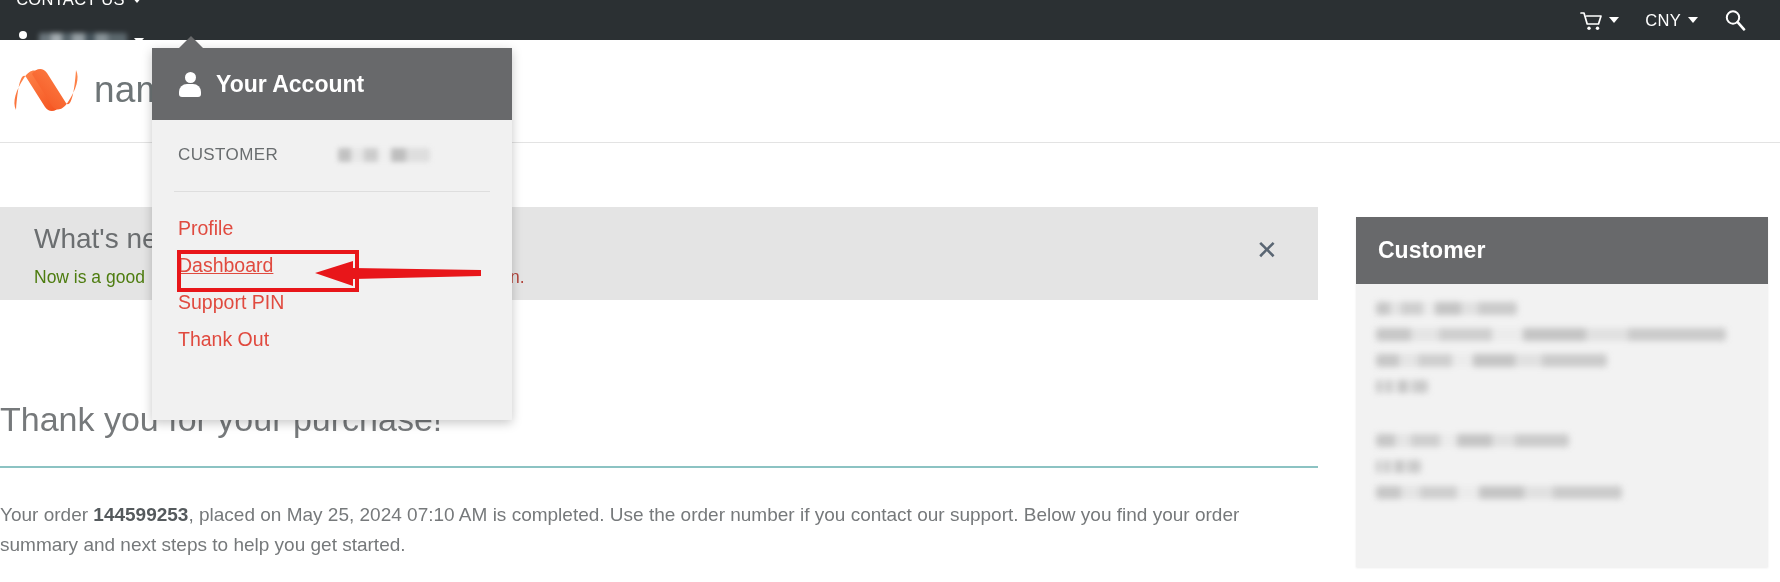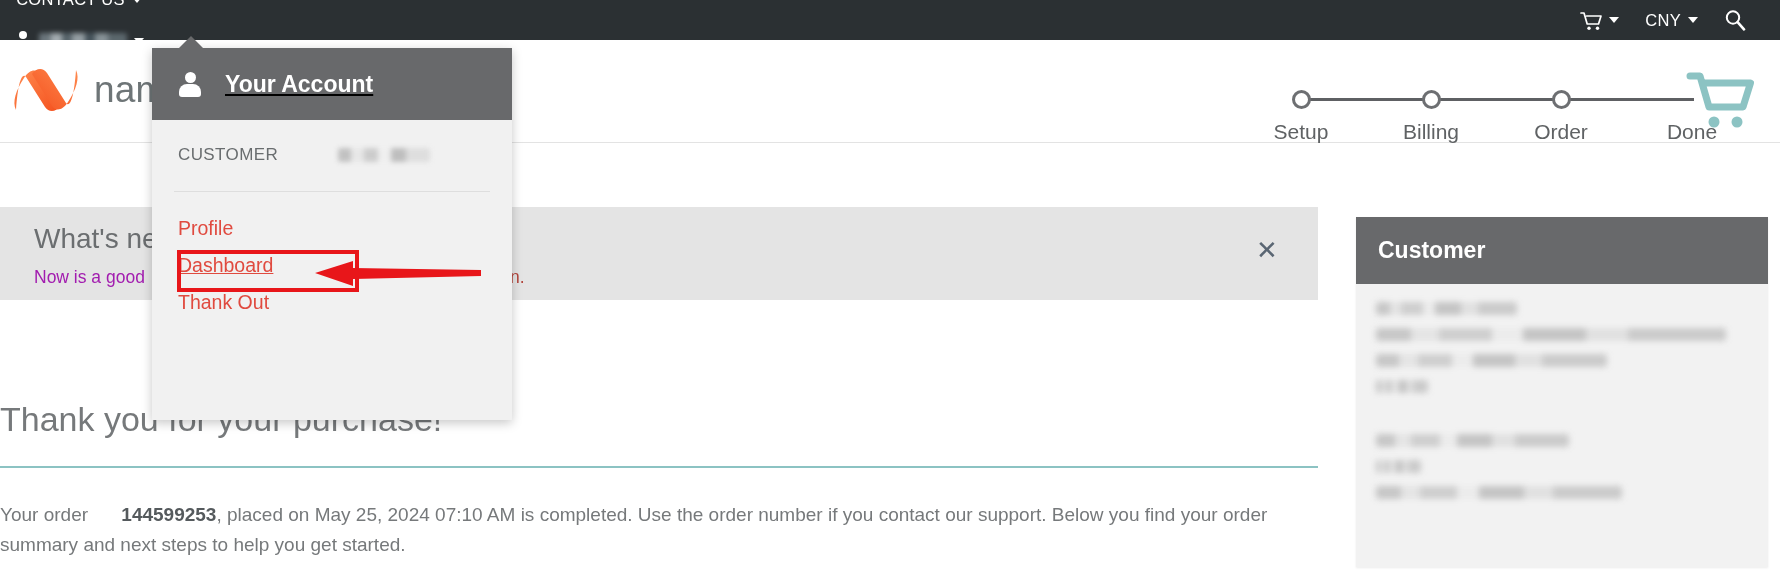--- a/index.html
+++ b/index.html
@@ -49,45 +49,45 @@
   .prog-node { position:absolute; top:32px; width:19px; height:19px; border-radius:50%; background:#fff; border:3px solid #6d6f72; }
   .prog-label { position:absolute; top:62px; font-size:21px; color:#5f6264; transform:translateX(-50%); white-space:nowrap; }
   .prog-cart { position:absolute; right:-4px; top:12px; width:74px; height:62px; }
 
   
   .banner {
     position:absolute; left:0; top:207px; width:1318px; height:93px;
     background:#e4e4e4; display:block;
   }
   .banner-title { position:absolute; left:34px; top:16px; font-size:28px; color:#6b6e70; font-weight:400; white-space:nowrap;}
-  .banner-sub { position:absolute; left:34px; top:60px; font-size:17.5px; color:#a21caf; white-space:nowrap;}
+  .banner-sub { position:absolute; left:34px; top:60px; font-size:17.5px; color:#4d7c0f; white-space:nowrap;}
   .banner-close {
     position:absolute; right:38px; top:30px; width:26px; height:26px; cursor:pointer;
     color:#5a6673; font-size:26px; line-height:26px; text-align:center;
   }
 
   
   .thankyou { position:absolute; left:0; top:400px; font-size:34px; color:#76797b; white-space:nowrap; }
   .divider { position:absolute; left:0; top:466px; width:1318px; height:2px; background:#8cc3c3; }
   .orderline { position:absolute; left:0; top:500px; width:1320px; font-size:19px; line-height:30px; color:#76797b; }
-  .orderline b { color:#555a5d; font-weight:700;margin-left:28px; }
+  .orderline b { color:#555a5d; font-weight:700; }
 
   
   .cust-card { position:absolute; left:1356px; top:217px; width:412px; height:350px; background:#f2f2f2; box-shadow:0 1px 2px rgba(0,0,0,.08); overflow:hidden;}
   .cust-head { height:67px; background:#68696b; display:flex; align-items:center; padding-left:22px; }
   .cust-head-title { color:#fff; font-size:23px; font-weight:700; }
   .cust-body { position:relative; padding:18px 20px; }
   .blurline { height:13px; border-radius:2px; margin-bottom:13px; filter:blur(3px); opacity:.85;
     background:linear-gradient(90deg,#bfbfbf 0 10%,#e2e2e2 10% 18%,#c8c8c8 18% 33%,#ebebeb 33% 42%,#bcbcbc 42% 60%,#dedede 60% 72%,#c4c4c4 72% 100%); }
 
   
   .dropdown { position:absolute; left:152px; top:48px; width:360px; height:372px; background:#f1f1f1; box-shadow:0 3px 10px rgba(0,0,0,.22); z-index:30; }
   .dd-arrow { position:absolute; left:26px; top:-12px; width:0;height:0;
     border-left:13px solid transparent;border-right:13px solid transparent;border-bottom:13px solid #68696b; }
-  .dd-head { height:72px; background:#68696b; display:flex; align-items:center; gap:23px; padding-left:26px;text-decoration:underline; }
+  .dd-head { height:72px; background:#68696b; display:flex; align-items:center; gap:14px; padding-left:26px; }
   .dd-head-title { color:#fff; font-size:23px; font-weight:700; }
   .dd-head .person-glyph { width:24px; height:25px; }
   .dd-head .person-glyph::before{left:7px;width:11px;height:11px;}
   .dd-head .person-glyph::after{left:1px;top:12px;width:22px;height:13px;}
   .dd-rows { padding:16px 0 14px 0; }
   .dd-row { display:flex; align-items:center; height:37px; padding-left:26px; }
   .dd-row-label { font-size:17px; color:#696d6f; letter-spacing:.4px; width:160px; }
   .dd-row-value { height:14px; width:92px; border-radius:2px; filter:blur(2.6px); opacity:.9;
     background:linear-gradient(90deg,#bdbdbd 0 14%,#e6e6e6 14% 28%,#c9c9c9 28% 44%,#efefef 44% 58%,#b9b9b9 58% 74%,#dcdcdc 74% 100%); }
   .dd-sep { height:1px; background:#dedede; margin:4px 22px 0 22px; }
@@ -158,37 +158,20 @@
                 <stop offset="1" stop-color="#ff8a4f"></stop>
             </linearGradient>
           </defs>
           <path d="M6 46 C2 38 6 26 14 14 C19 6 26 4 30 10 L50 42 C46 48 39 49 35 43 L16 13 C12 8 8 18 6 46 Z" fill="url(#g1)"></path>
           <path d="M66 6 C70 14 66 26 58 38 C53 46 46 48 42 42 L22 10 C26 4 33 3 37 9 L56 39 C60 44 64 34 66 6 Z" fill="url(#g2)"></path>
         </svg>
       </span>
       <span class="logo-text">nam</span>
     </div>
 
-    <div class="progress">
-      <div class="prog-line"></div>
-      <div class="prog-node" style="left:36px"></div>
-      <div class="prog-node" style="left:166px"></div>
-      <div class="prog-node" style="left:296px"></div>
-      <div class="prog-cart">
-        <svg width="74" height="62" viewBox="0 0 74 62">
-          <path d="M4 6h10l9 31h34l7.5-24H19" fill="none" stroke="#8cc3c3" stroke-width="7" stroke-linecap="round" stroke-linejoin="round"></path>
-          <circle cx="28" cy="52" r="5.5" fill="#8cc3c3"></circle>
-          <circle cx="51" cy="52" r="5.5" fill="#8cc3c3"></circle>
-        </svg>
-      </div>
-      <div class="prog-label" style="left:45px">Setup</div>
-      <div class="prog-label" style="left:175px">Billing</div>
-      <div class="prog-label" style="left:305px">Order</div>
-      <div class="prog-label" style="left:436px">Done</div>
-    </div>
   </div>
 
   <div class="banner">
     <div class="banner-title">What's ne</div>
     <div class="banner-sub">Now is a good</div>
     <div class="banner-sub" style="left:510px;color:#b4453c;">n.</div>
     <div class="banner-close">✕</div>
   </div>
 
   <div class="thankyou">Thank you for your purchase!</div>
@@ -222,20 +205,21 @@
     <div class="dd-rows">
       <div class="dd-row">
         <span class="dd-row-label">CUSTOMER</span>
         <span class="dd-row-value"></span>
       </div>
     </div>
     <div class="dd-sep"></div>
     <div class="dd-links">
       <span class="dd-link">Profile</span>
       <span class="dd-link active">Dashboard</span>
+      <span class="dd-link">Support PIN</span>
       <span class="dd-link">Thank Out</span>
     </div>
   </div>
 
   <div class="anno-box"></div>
   <div class="anno-arrow">
     <svg width="170" height="30" viewBox="0 0 170 30">
       <path d="M2 15 L40 3 L40 10 L168 12 L168 18 L40 21 L40 28 Z" fill="#e8161a"></path>
     </svg>
   </div>

